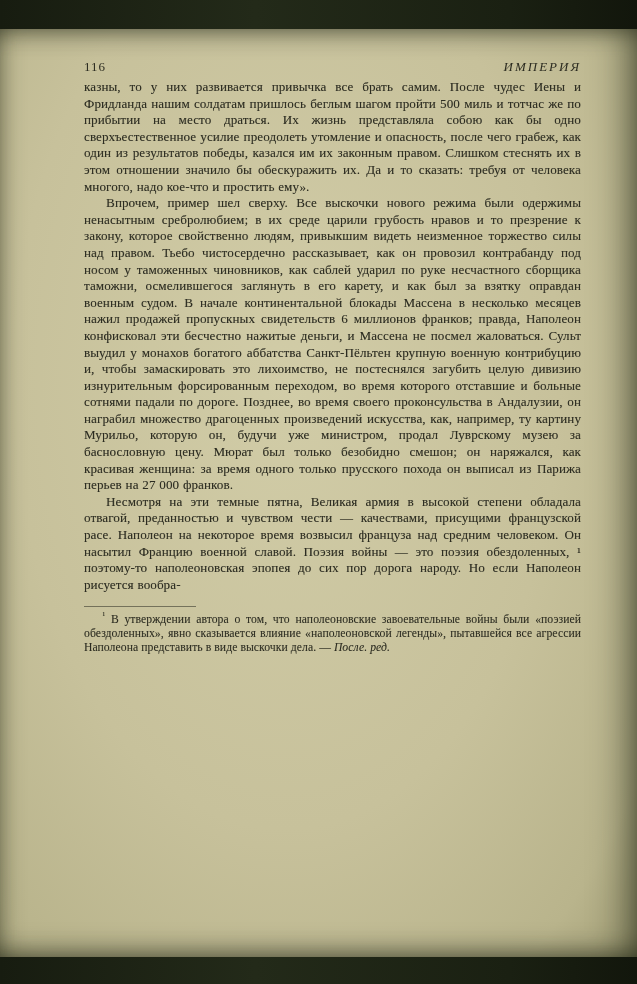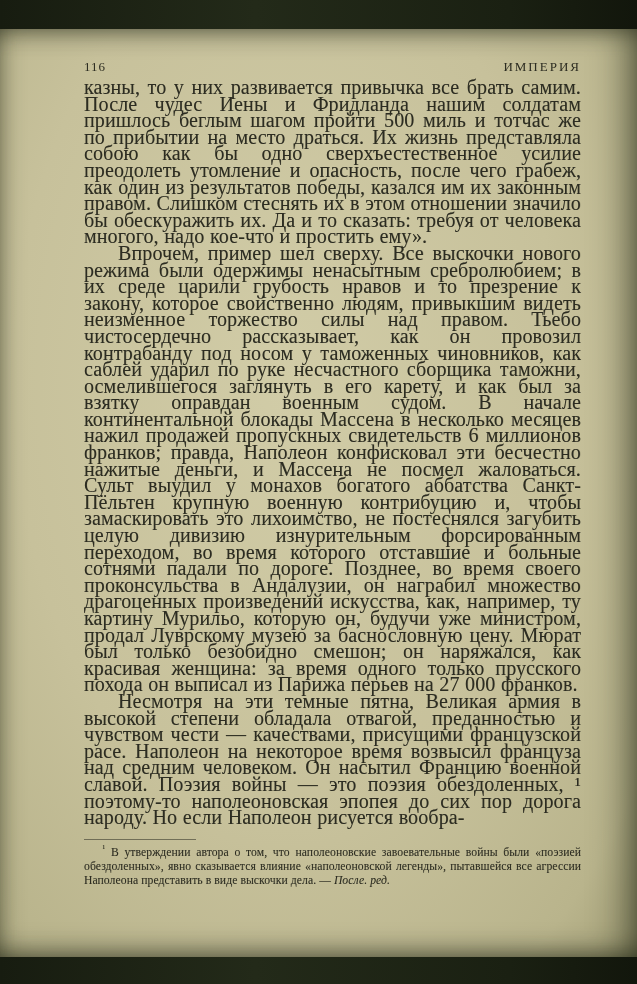--- a/index.html
+++ b/index.html
@@ -48,26 +48,27 @@
     text-align: right;
     height: 20px;
     font-size: 13px;
   }
   .pagenum {
     position: absolute;
     left: 0; top: 0;
     letter-spacing: 1px;
   }
   .running {
+    font-style: italic;
     letter-spacing: 2px;
     font-weight: 400;
   }
 
   .body p {
-    font-size: 20px;
+    font-size: 13px;
     line-height: 16.6px;
     text-align: justify;
     text-indent: 1.7em;
     letter-spacing: 0.12px;
     word-spacing: 0.4px;
     text-shadow: 0.3px 0.3px 0 rgba(48, 48, 36, 0.30);
   }
   .body p.noindent { text-indent: 0; }
 
   .footnote {

